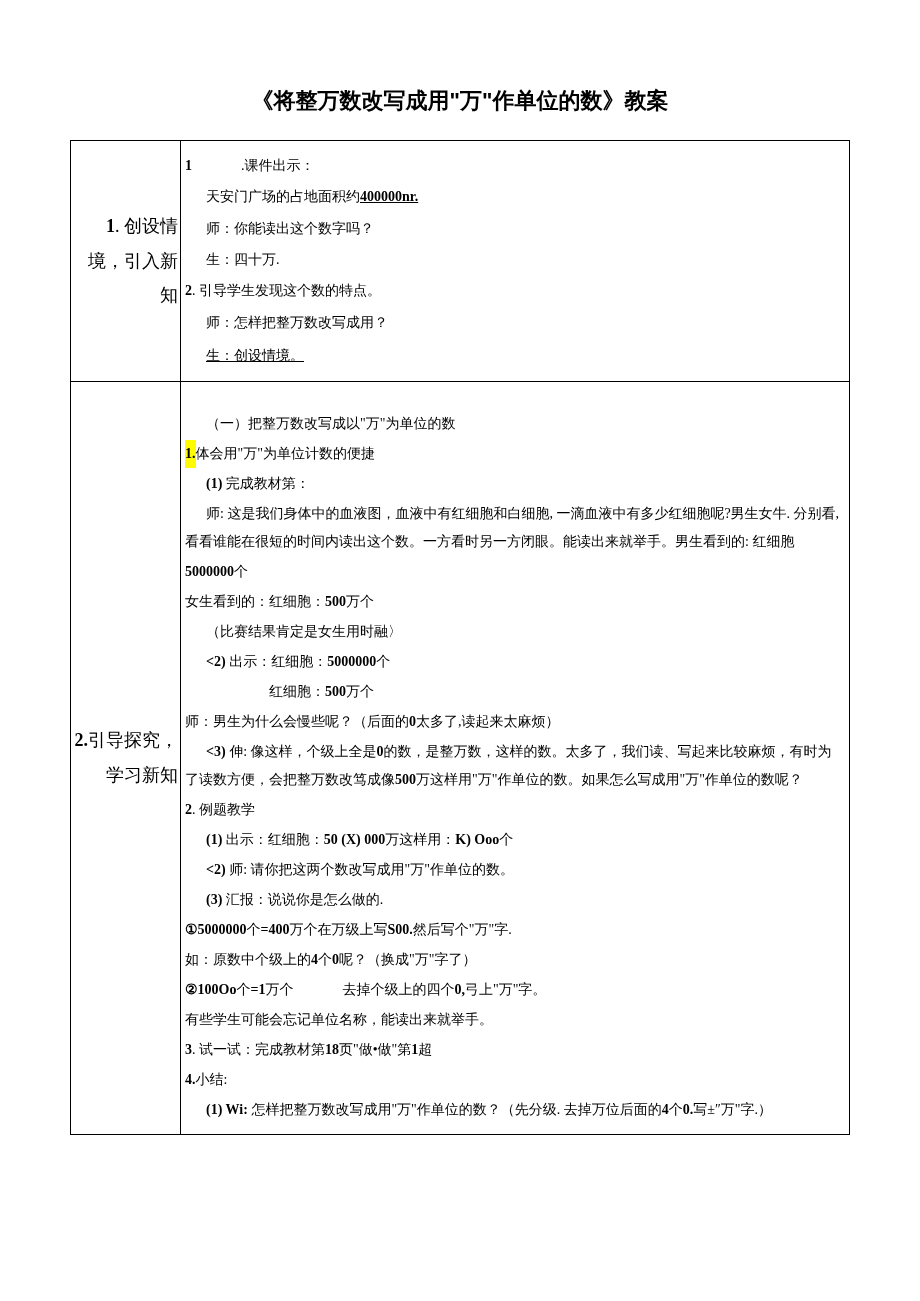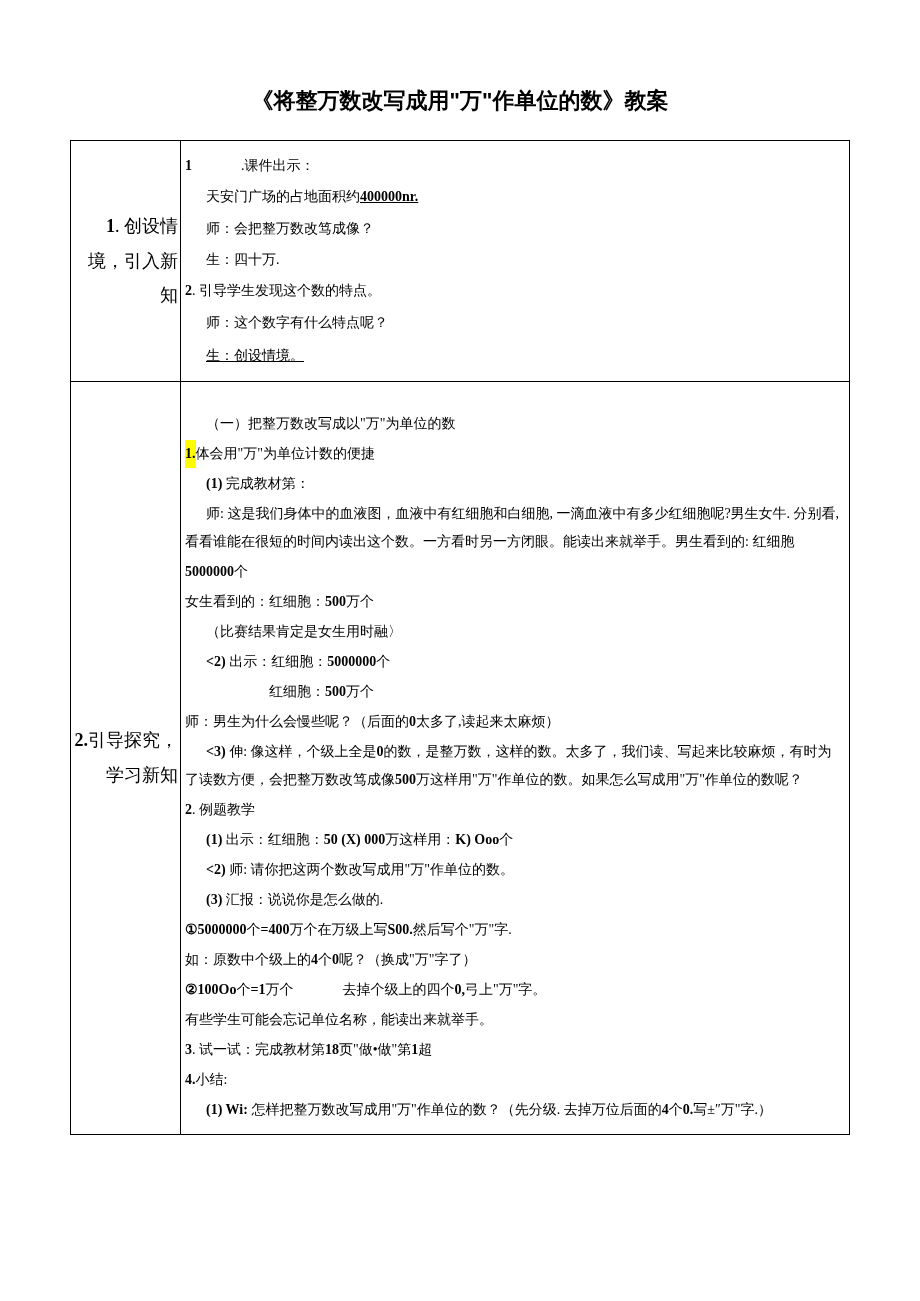--- a/index.html
+++ b/index.html
@@ -65,26 +65,26 @@
     </td>
     <td class="content row1-content">
       <div class="p">
         <span class="bold">1</span>
         <span style="display:inline-block;width:3em"></span>
         <span>.课件出示：</span>
       </div>
       <div class="p indent1">
         <span>天安门广场的占地面积约</span><span class="bold u">400000nr.</span>
       </div>
-      <div class="p indent1">师：会把整万数改笃成像？</div>
+      <div class="p indent1">师：你能读出这个数字吗？</div>
       <div class="p indent1">生：四十万.</div>
       <div class="p">
         <span class="bold">2</span><span>. 引导学生发现这个数的特点。</span>
       </div>
-      <div class="p indent1">师：这个数字有什么特点呢？</div>
+      <div class="p indent1">师：怎样把整万数改写成用？</div>
       <div class="p indent1 u" style="display:inline-block">生：创设情境。</div>
     </td>
   </tr>
 
   <tr>
     <td class="label">
       <div><span class="bold">2.</span>引导探究，学习新知</div>
     </td>
     <td class="content row2-content">
 

